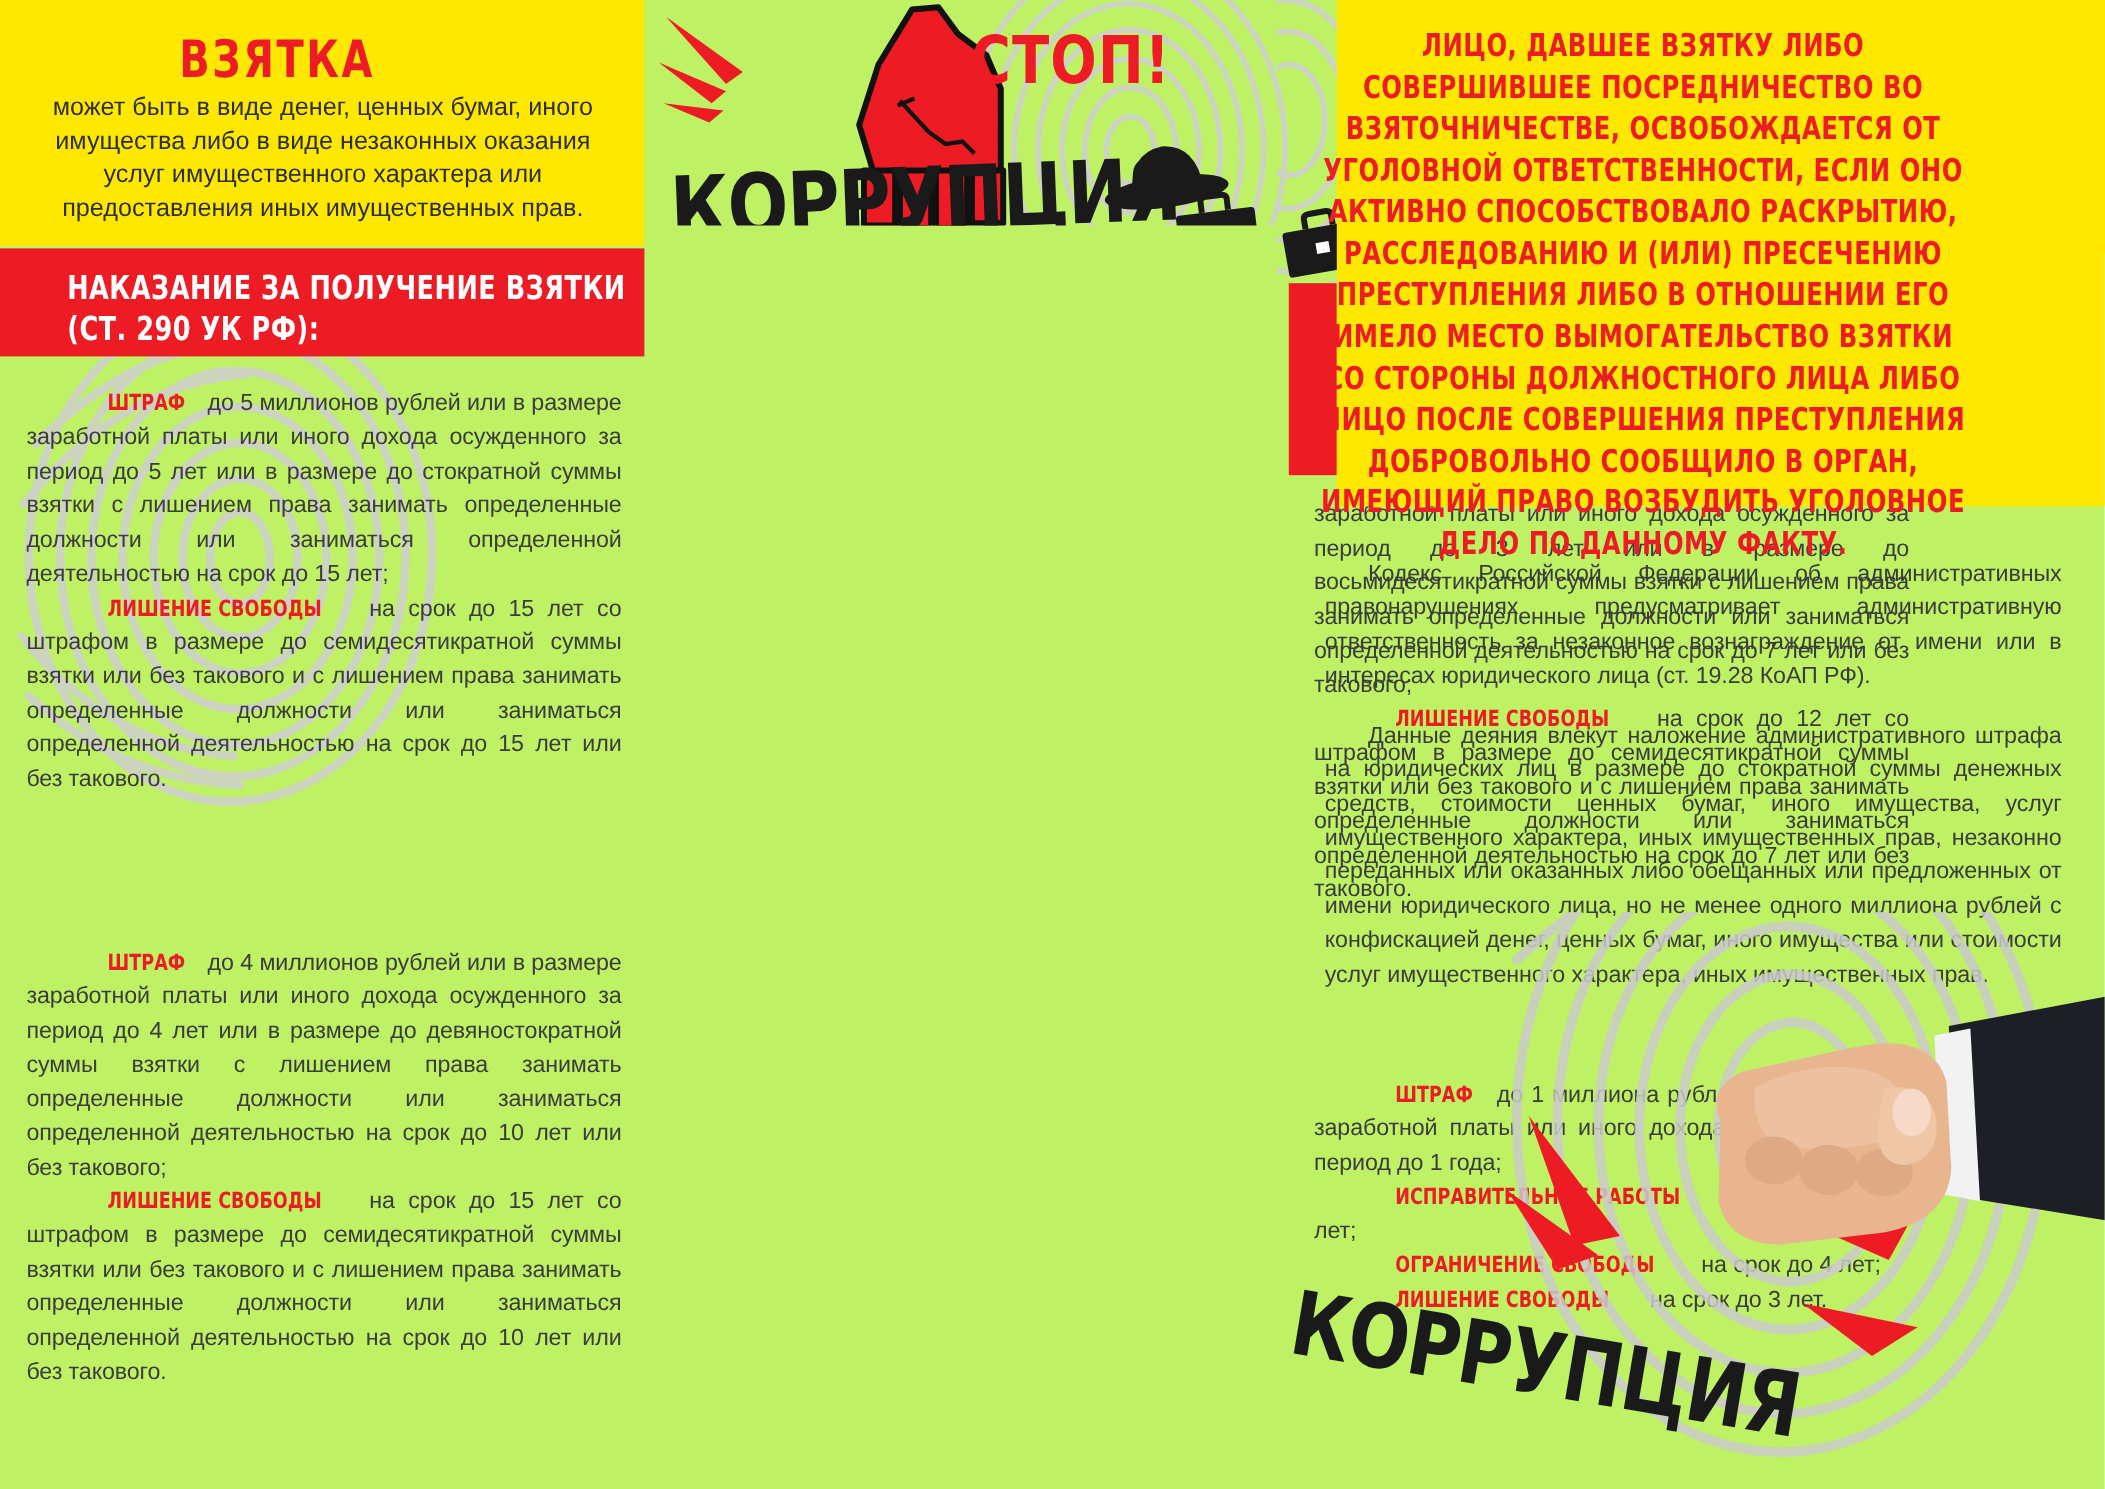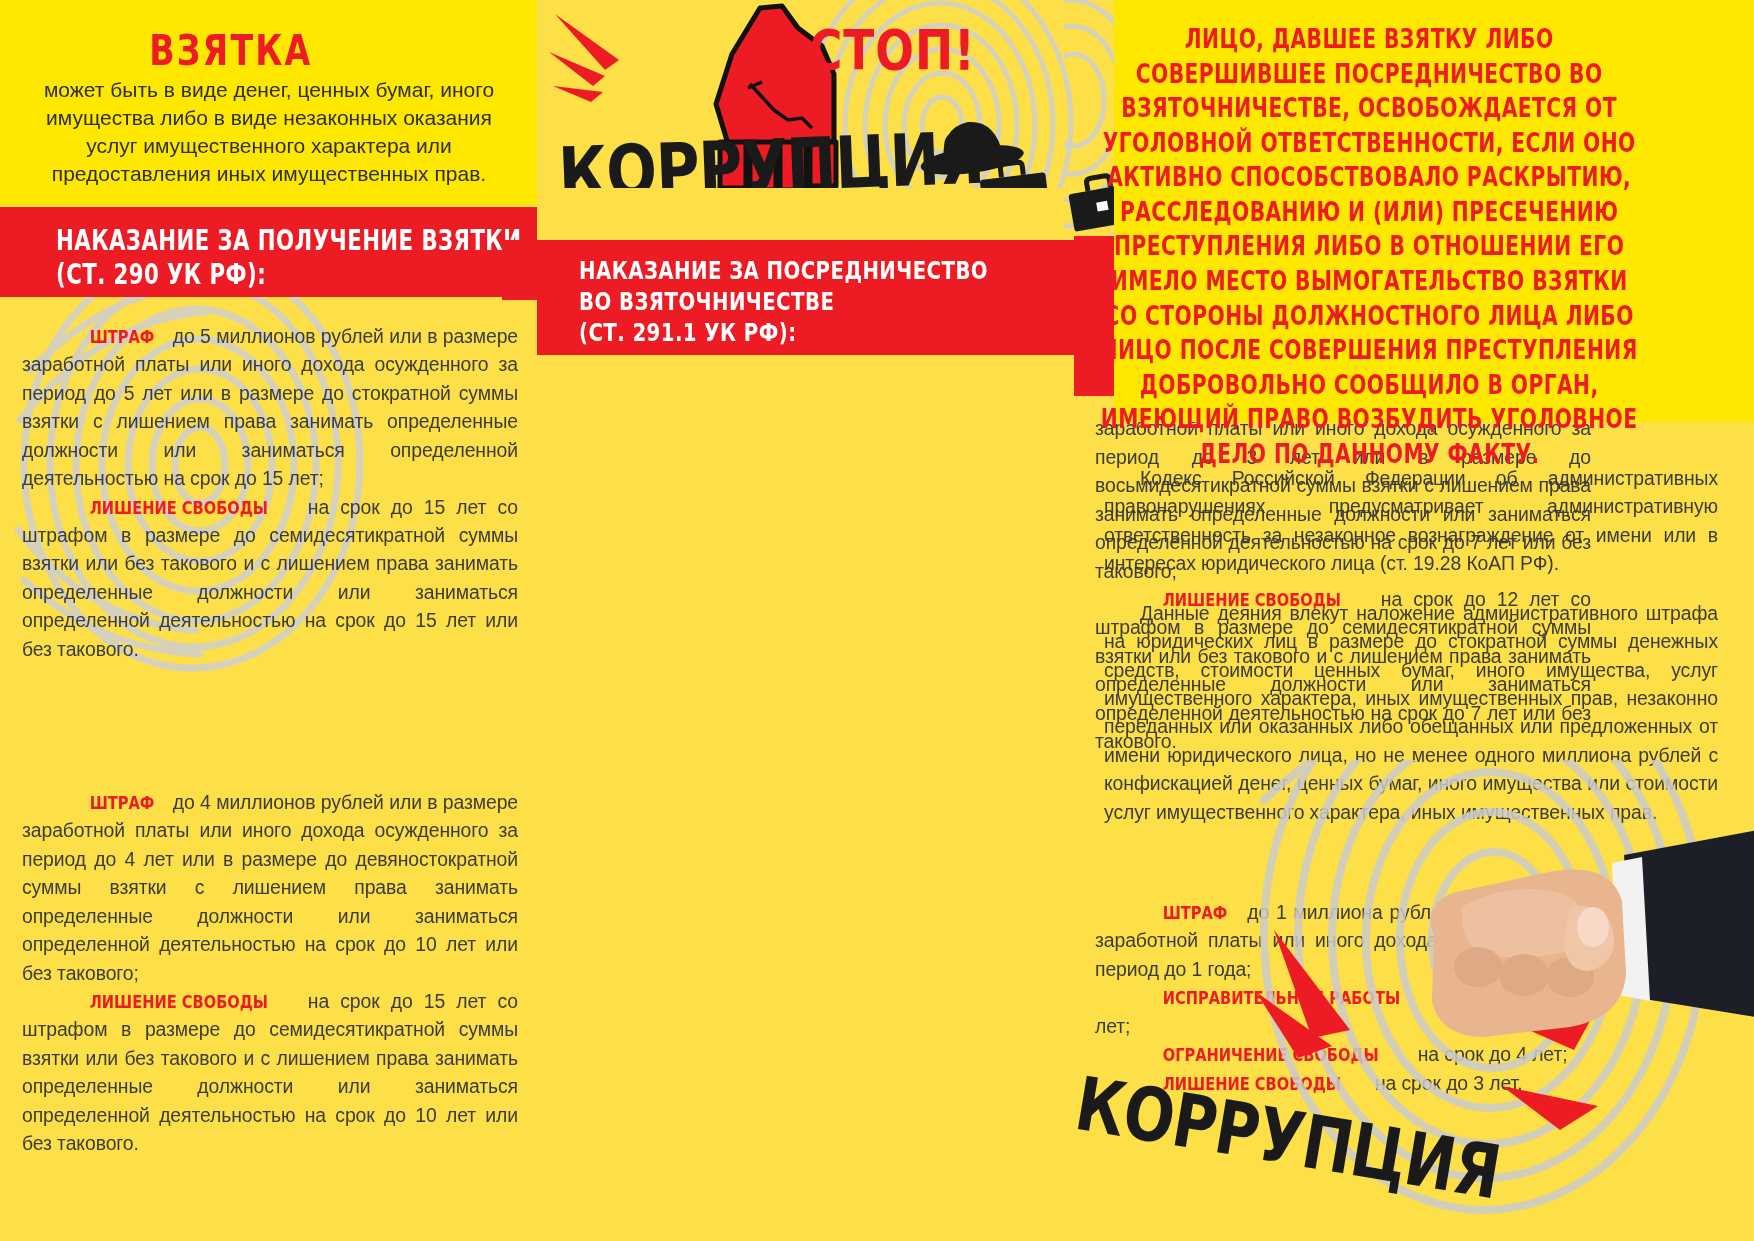--- a/index.html
+++ b/index.html
@@ -2,21 +2,21 @@
 <html lang="ru"><head>
 <meta charset="utf-8">
 <title>Антикоррупционная брошюра</title>
 <style>
   html,body{margin:0;padding:0;background:#fff;}
   body{
     width:1754px;height:1241px;position:relative;overflow:hidden;
     font-family:"Liberation Sans","DejaVu Sans",sans-serif;
     color:#3a3a3a;
   }
-  .page{position:absolute;inset:0;background:#fde047;}
+  .page{position:absolute;inset:0;background:#bef264;}
 
   
   .col{position:absolute;top:0;bottom:0;}
   .hdr{
     font-family:"DejaVu Sans Condensed","Liberation Sans Narrow","Liberation Sans",sans-serif;
     font-weight:bold;font-stretch:condensed;
     letter-spacing:.5px;line-height:1.22;text-transform:uppercase;
     transform:scaleX(.86);transform-origin:left center;
   }
   .body-txt{
@@ -197,28 +197,20 @@
         <path d="M26 50 Q28 14 56 12 Q84 14 86 50 Z" fill="#1a1a1a"></path>
       </svg>
 
       <svg style="position:absolute;left:440px;top:158px;width:74px;height:62px;transform:rotate(-7deg);" viewBox="0 0 74 62">
         <rect x="4" y="18" width="66" height="40" rx="3" fill="#1a1a1a"></rect>
         <path d="M26 18 L26 9 Q26 5 31 5 L43 5 Q48 5 48 9 L48 18" fill="none" stroke="#1a1a1a" stroke-width="5"></path>
         <rect x="32" y="32" width="11" height="9" fill="#fff"></rect>
       </svg>
     </div>
 
-    <div class="mid-hdr-band" id="mhdr1">
-      <div class="side-tab" style="top:0;height:60px;"></div>
-      <div class="hdr mid-hdr-txt">
-        <div>НАКАЗАНИЕ ЗА ПОСРЕДНИЧЕСТВО</div>
-        <div>ВО ВЗЯТОЧНИЧЕСТВЕ</div>
-        <div>(ст. 291.1 УК РФ):</div>
-      </div>
-    </div>
 
     <div class="body-txt" id="mid-body1">
       <p class="ind"><span class="kw">ШТРАФ</span><span> до 3 миллионов рублей или в размере заработной платы или иного дохода осужденного за период до 3 лет или в размере до восьмидесятикратной суммы взятки с лишением права занимать определенные должности или заниматься определенной деятельностью на срок до 7 лет или без такового;</span></p>
       <p class="ind"><span class="kw">ЛИШЕНИЕ СВОБОДЫ</span><span> на срок до 12 лет со штрафом в размере до семидесятикратной суммы взятки или без такового и с лишением права занимать определенные должности или заниматься определенной деятельностью на срок до 7 лет или без такового.</span></p>
     </div>
 
 
     <div class="body-txt" id="mid-body2">
       <p class="ind"><span class="kw">ШТРАФ</span><span> до 1 миллиона рублей или в размере заработной платы или иного дохода осужденного за период до 1 года;</span></p>
       <p class="ind"><span class="kw">ИСПРАВИТЕЛЬНЫЕ РАБОТЫ</span><span> на срок до 3 лет;</span></p>

